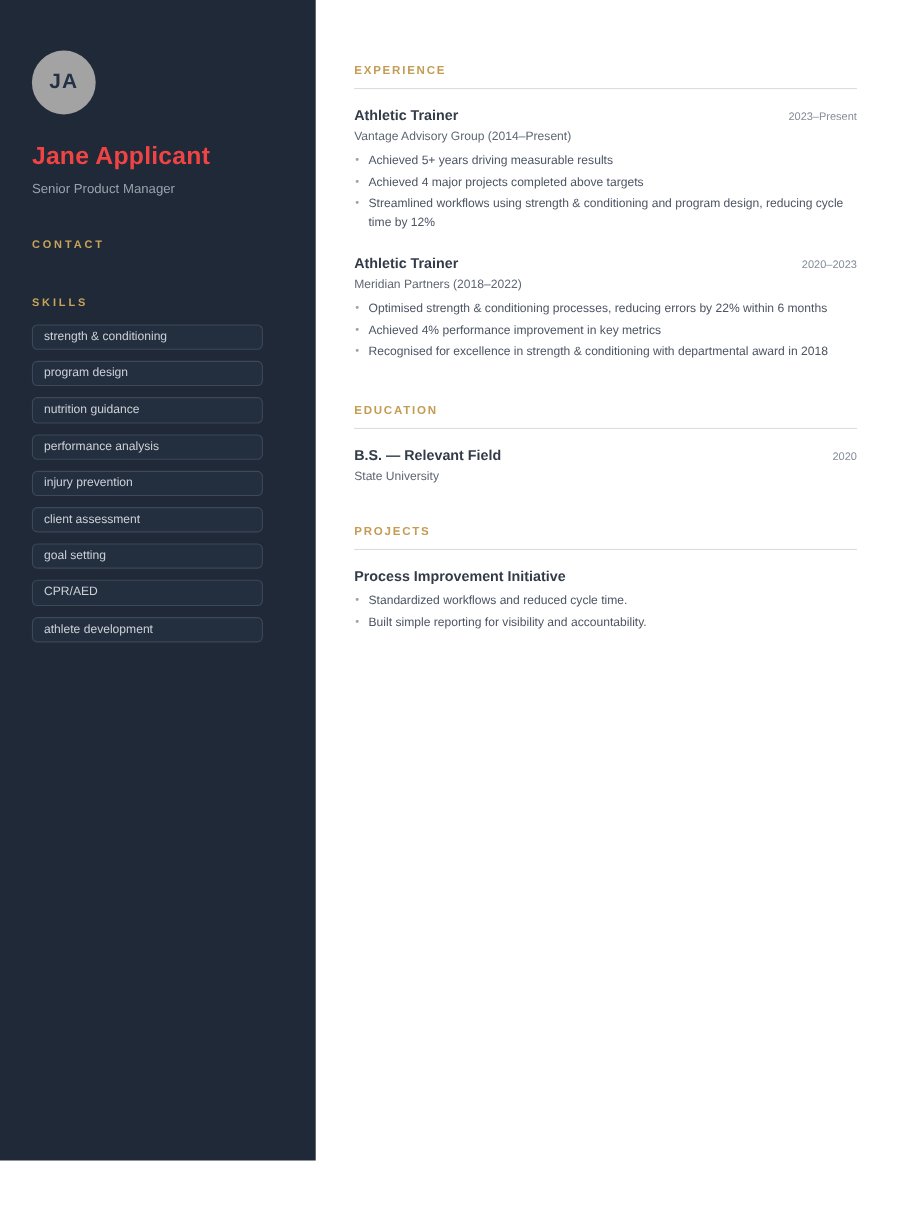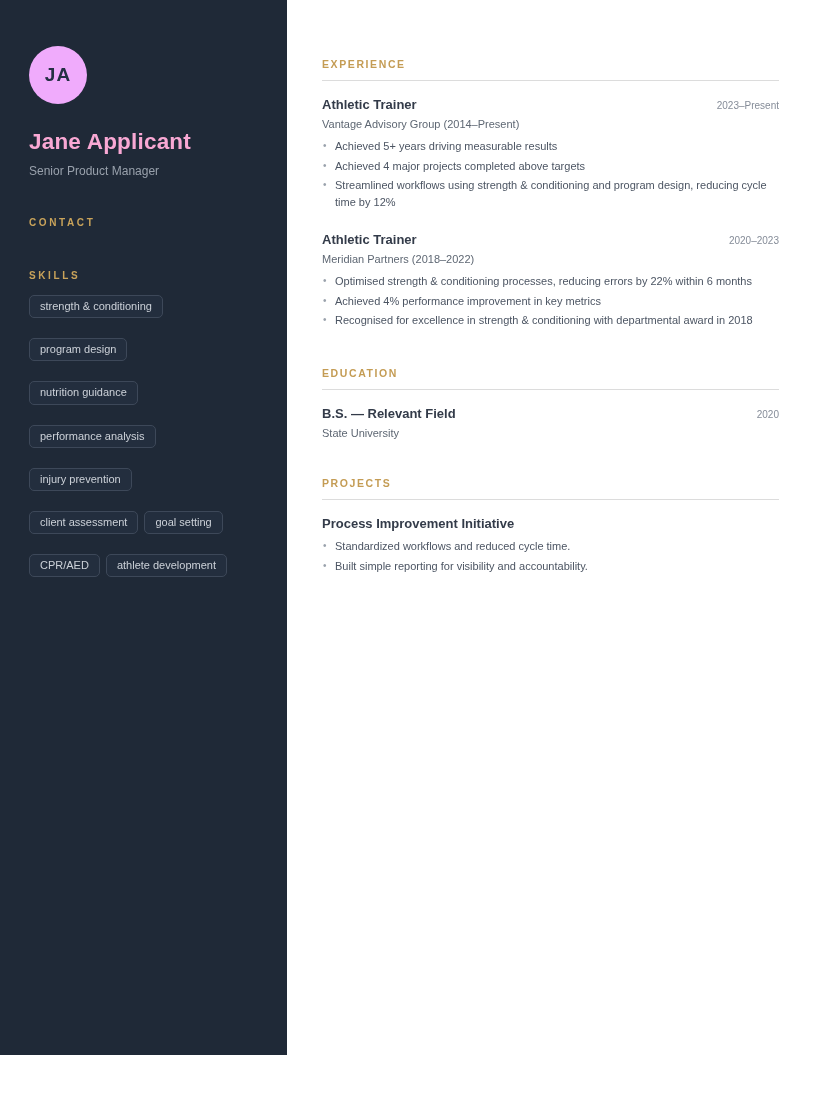--- a/index.html
+++ b/index.html
@@ -14,37 +14,37 @@
 
   
   .sidebar {
     position: absolute; left: 0; top: 0;
     width: 287px; height: 1055px;
     background: #1f2937;
     padding: 46px 26px 0 29px;
   }
   .avatar {
     width: 58px; height: 58px; border-radius: 50%;
-    background: #f0abfc;
+    background: #a3a3a3;
     display: flex; align-items: center; justify-content: center;
   }
   .avatar-initials {
     font-size: 19px; font-weight: 700; color: #243044; letter-spacing: 1px;
   }
   .name {
     margin: 25px 0 0 0;
-    font-size: 22.5px; font-weight: 700; color: #f9a8d4; letter-spacing: 0.2px;
+    font-size: 22.5px; font-weight: 700; color: #ef4444; letter-spacing: 0.2px;
   }
   .person-title { margin-top: 9px; font-size: 12px; color: #99a1ac; }
   .side-heading {
     margin-top: 39px;
     font-size: 10px; font-weight: 700; letter-spacing: 2.6px; color: #c9a35a;
   }
   .side-heading.skills-heading { margin-top: 42px; }
-  .tags { margin-top: 14px; display: flex; flex-wrap: wrap; gap: 20px 6px; width: 210px; }
+  .tags { margin-top: 14px; display: flex; flex-wrap: wrap; gap: 10px 6px; width: 210px; flex-direction: column; }
   .tag {
     font-size: 11px; color: #ccd1d8; line-height: 1.2;
     border: 1px solid #3d4859; background: #232e3e;
     border-radius: 5px; padding: 4px 10px;
     white-space: nowrap;
   }
 
   
   .main { position: absolute; left: 322px; top: 58px; width: 457px; }
   .section { margin-top: 38px; }

